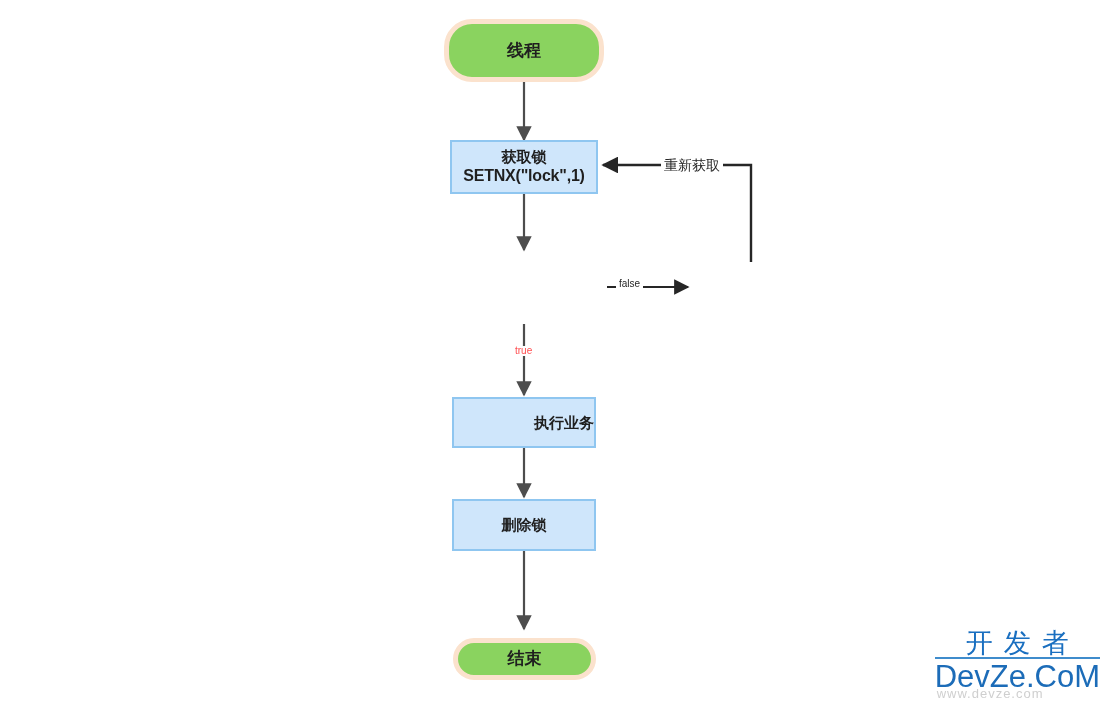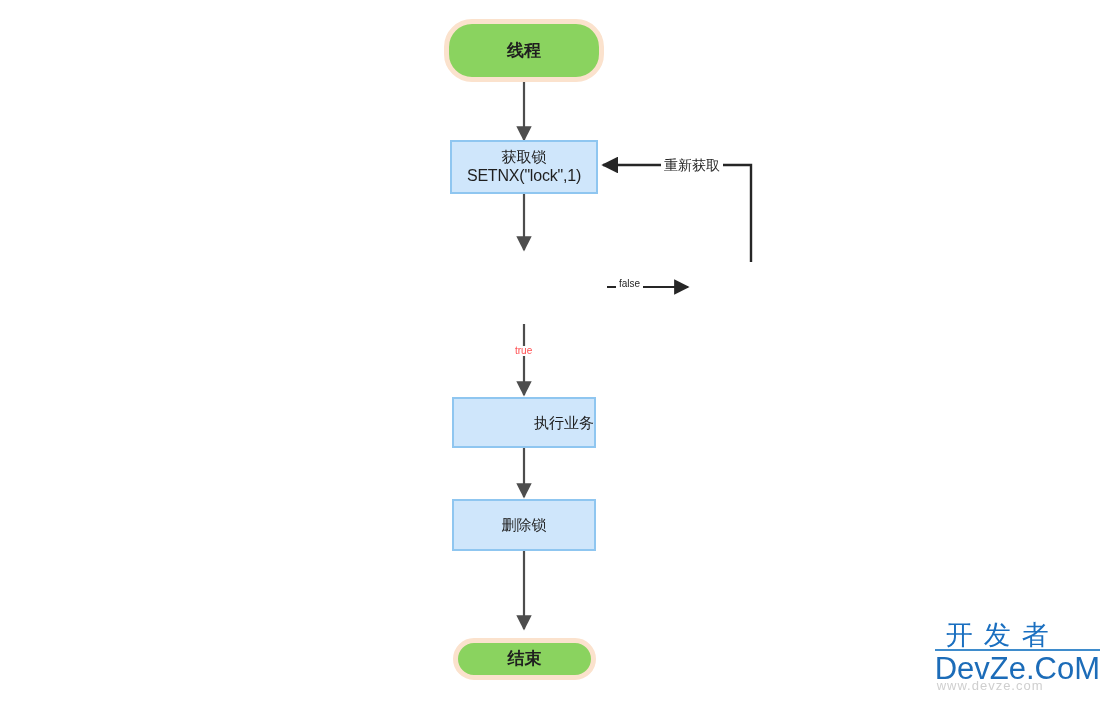--- a/index.html
+++ b/index.html
@@ -44,21 +44,21 @@
     border-radius: 28px;
     font-size: 17px;
     font-weight: 700;
   }
 
   
   .node-process {
     background: #cfe6fb;
     border: 2px solid #8fc6f0;
     font-size: 15px;
-    font-weight: 400;
+    font-weight: 700;
   }
   .node-process .line-1 { display: block; }
   .node-process .line-2 { display: block; }
 
   .node-process.two-line {
     font-size: 15px;
   }
   .node-process.two-line .line-2 {
     font-size: 16px;
     letter-spacing: -0.2px;
@@ -99,22 +99,22 @@
     font-weight: 400;
   }
   .edge-label.true-label {
     color: #ff4d4f;
   }
 
   
   #watermark {
     position: absolute;
     right: 8px;
-    bottom: 20px;
-    text-align: left;
+    bottom: 12px;
+    text-align: center;
     color: #1466b5;
     user-select: none;
   }
   #watermark .wm-cn {
     font-size: 27px;
     letter-spacing: 11px;
     font-weight: 400;
     line-height: 1.05;
     padding-left: 11px;
     color: #1a6fc0;

